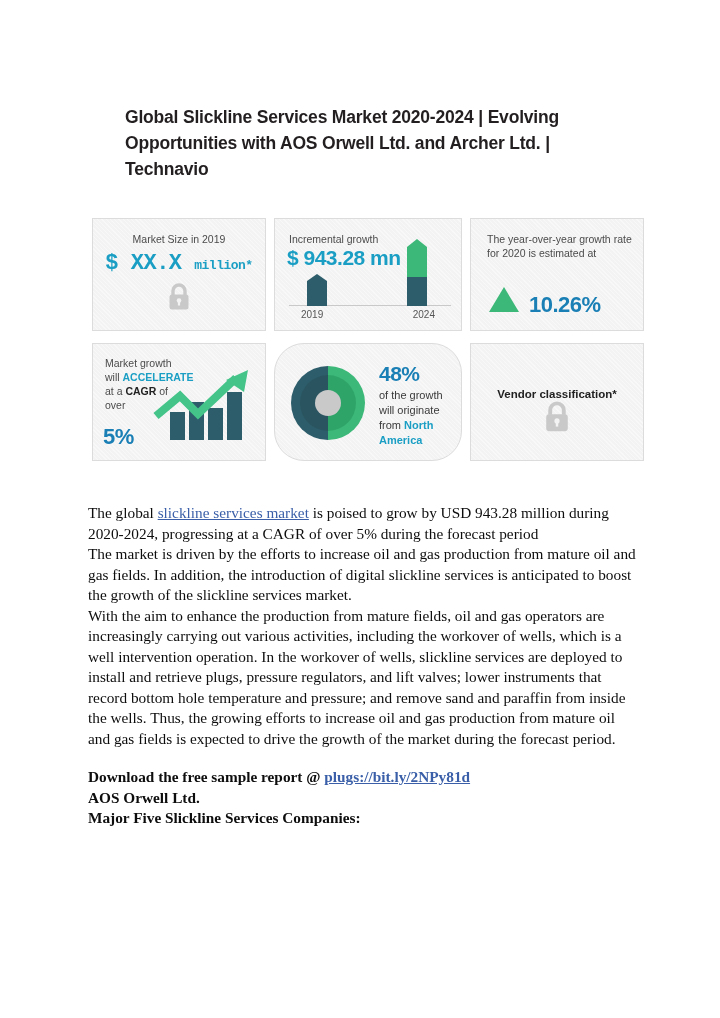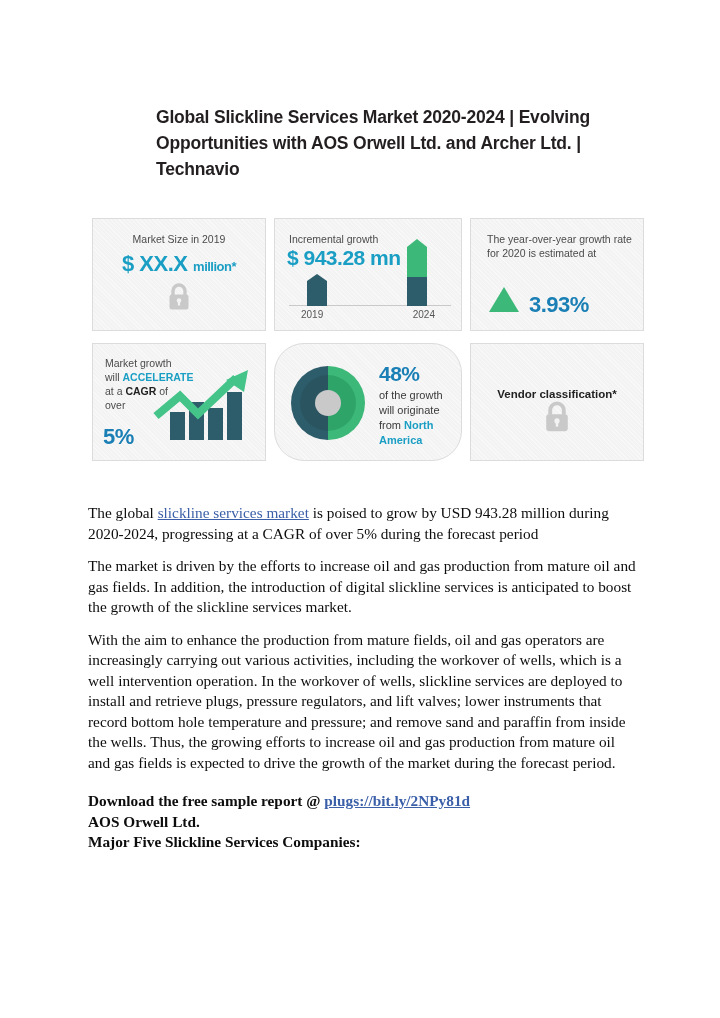--- a/index.html
+++ b/index.html
@@ -6,21 +6,21 @@
   body{
     width:720px;height:1018px;background:#ffffff;
     font-family:"Liberation Serif", serif;
     -webkit-font-smoothing:antialiased;
     overflow:hidden;
   }
   .page{position:relative;width:720px;height:1018px;}
 
   
   .title{
-    position:absolute;left:156px;top:104px;width:500px;
+    position:absolute;left:125px;top:104px;width:500px;
     font-family:"Liberation Sans", sans-serif;
     font-weight:bold;font-size:17.5px;line-height:26px;
     color:#231f20;letter-spacing:-0.2px;
   }
   .title .ln{display:block;}
 
   
   .info-grid{
     position:absolute;left:92px;top:218px;width:617px;
   }
@@ -41,21 +41,21 @@
 
   .lbl{
     font-family:"Liberation Sans", sans-serif;
     color:#4b4b4b;font-size:10.5px;line-height:14px;
   }
 
   
   .c1 .t1{position:absolute;left:0;right:0;top:13px;text-align:center;}
   .c1 .big{
     position:absolute;left:0;right:0;top:32px;text-align:center;
-    font-family:Liberation Sans, sans-serif;font-weight:bold;
+    font-family:Liberation Mono, monospace;font-weight:bold;
     font-size:22px;color:#1a9ec4;letter-spacing:-0.5px;
   }
   .c1 .big .sm{font-size:13px;}
   .lock{position:absolute;left:50%;transform:translateX(-50%);}
   .c1 .lock{bottom:14px;}
   .c6 .lock{bottom:22px;}
 
   
   .c2 .t1{position:absolute;left:14px;top:13px;}
   .c2 .big{
@@ -122,21 +122,21 @@
     font-size:11.5px;color:#222;
   }
 
   
   .body{position:absolute;left:88px;top:503px;width:548px;}
   .para{
     font-family:"Liberation Serif", serif;
     font-size:15.3px;line-height:20.5px;color:#0d0d0d;
     text-align:left;
   }
-  .para + .para{margin-top:12px;}
+  .para + .para{margin-top:0;}
   .gap{margin-top:17px;}
   a.link{color:#3a5fa8;text-decoration:underline;margin-top:34px;}
   .tail{margin-top:18px;}
   .tail div{font-family:"Liberation Serif", serif;font-size:15.3px;line-height:20.5px;font-weight:bold;color:#0d0d0d;}
 </style>
 </head>
 <body>
 
 <div class="page">
 
@@ -180,21 +180,21 @@
             <div class="d"></div>
           </div>
           <div class="yr l">2019</div>
           <div class="yr r">2024</div>
         </div>
       </div>
 
       <div class="card c3">
         <div class="lbl t1">The year-over-year growth rate for 2020 is estimated at</div>
         <div class="tri"></div>
-        <div class="pct">3.93%</div>
+        <div class="pct">10.26%</div>
       </div>
     </div>
 
     <div class="row r2">
 
       <div class="card c4">
         <div class="lbl t1">
           <span>Market growth</span><br>
           <span>will </span><b>ACCELERATE</b><br>
           <span>at a </span><b class="bk">CAGR</b><span> of</span><br>

